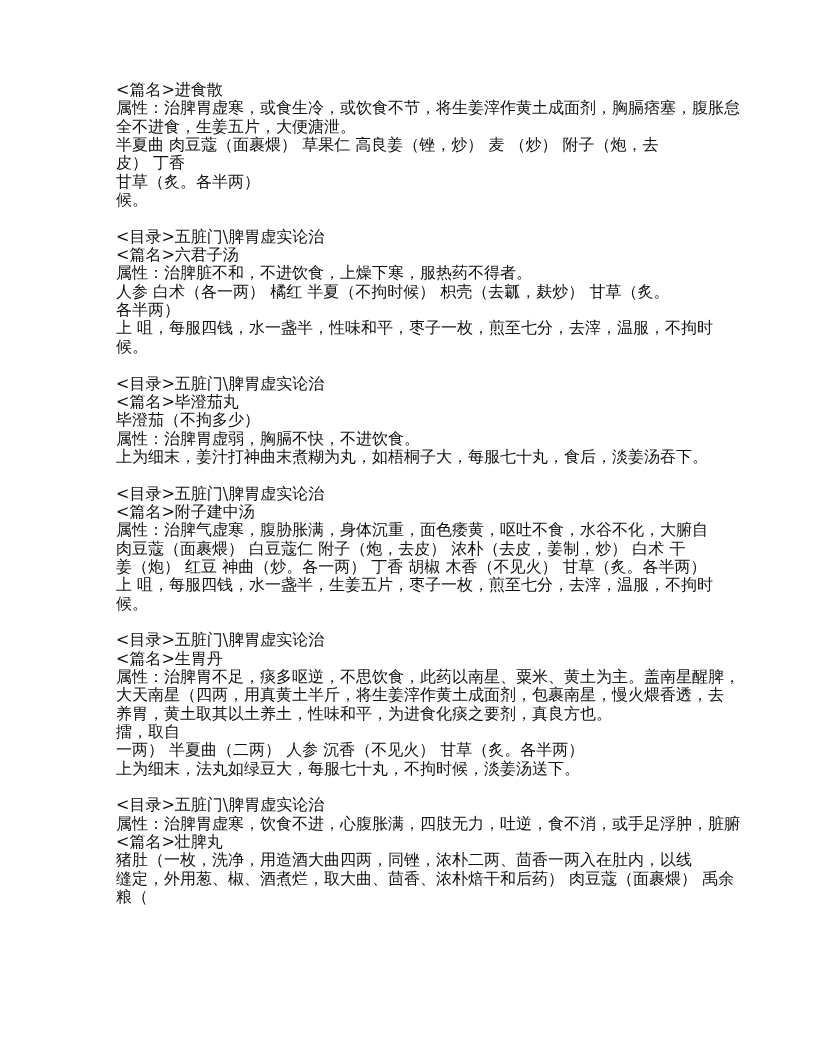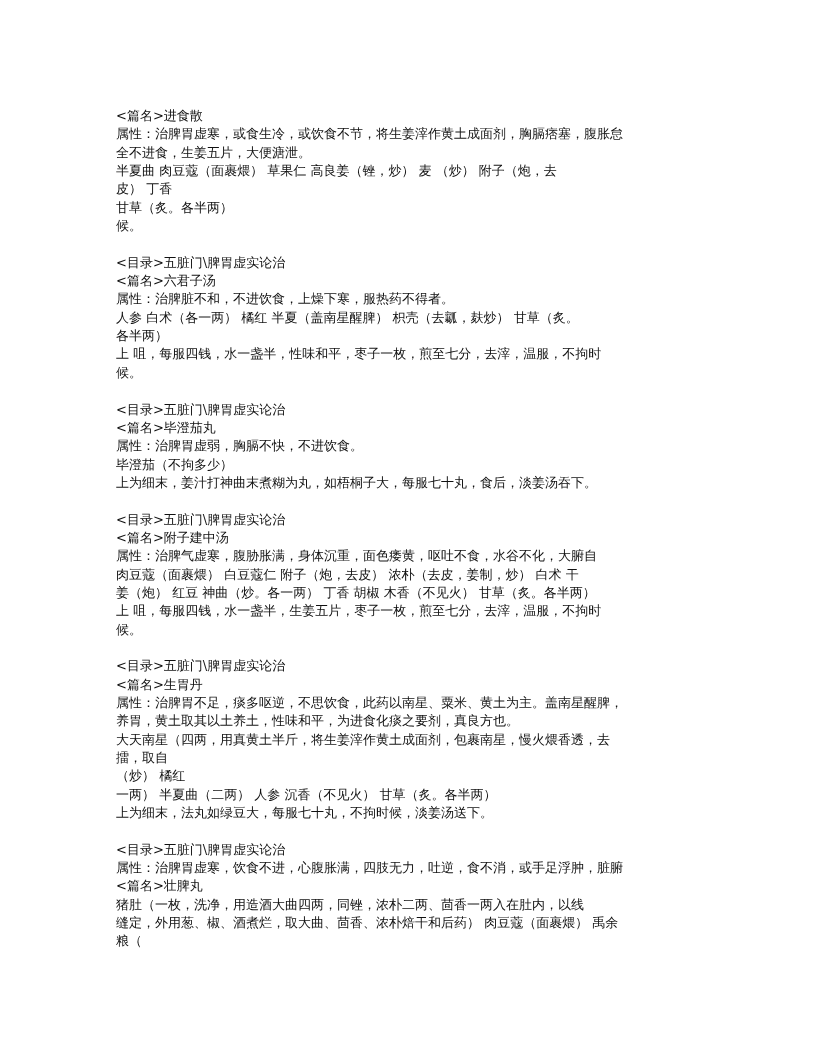--- a/index.html
+++ b/index.html
@@ -1,23 +1,23 @@
 <!DOCTYPE html>
 <html><head>
   <meta charset="utf-8">
   <style>
     html, body { margin: 0; padding: 0; background: #ffffff; }
     body { width: 816px; height: 1056px; position: relative; overflow: hidden; }
     .page {
       position: absolute;
       left: 116px;
-      top: 107px;
+      top: 81px;
       width: 600px;
       font-family: "DejaVu Serif", "Liberation Serif", serif;
-      font-size: 13px;
+      font-size: 16px;
       line-height: 18.35px;
       color: #111111;
     }
     .entry { margin: 0 0 18.35px 0; }
     .line { display: block; white-space: pre; height: 18.35px; }
   </style>
 </head>
 <body>
 
 <div class="page">
@@ -29,52 +29,51 @@
     <span class="line">半夏曲 肉豆蔻（面裹煨） 草果仁 高良姜（锉，炒） 麦 （炒） 附子（炮，去</span>
     <span class="line">皮） 丁香</span>
     <span class="line">甘草（炙。各半两）</span>
     <span class="line">候。</span>
   </div>
 
   <div class="entry">
     <span class="line">&lt;目录&gt;五脏门\脾胃虚实论治</span>
     <span class="line">&lt;篇名&gt;六君子汤</span>
     <span class="line">属性：治脾脏不和，不进饮食，上燥下寒，服热药不得者。</span>
-    <span class="line">人参 白术（各一两） 橘红 半夏（盖南星醒脾） 枳壳（去瓤，麸炒） 甘草（炙。</span>
+    <span class="line">人参 白术（各一两） 橘红 半夏（不拘时候） 枳壳（去瓤，麸炒） 甘草（炙。</span>
     <span class="line">各半两）</span>
     <span class="line">上 咀，每服四钱，水一盏半，性味和平，枣子一枚，煎至七分，去滓，温服，不拘时</span>
     <span class="line">候。</span>
   </div>
 
   <div class="entry">
     <span class="line">&lt;目录&gt;五脏门\脾胃虚实论治</span>
     <span class="line">&lt;篇名&gt;毕澄茄丸</span>
+    <span class="line">毕澄茄（不拘多少）</span>
     <span class="line">属性：治脾胃虚弱，胸膈不快，不进饮食。</span>
-    <span class="line">毕澄茄（不拘多少）</span>
     <span class="line">上为细末，姜汁打神曲末煮糊为丸，如梧桐子大，每服七十丸，食后，淡姜汤吞下。</span>
   </div>
 
   <div class="entry">
     <span class="line">&lt;目录&gt;五脏门\脾胃虚实论治</span>
     <span class="line">&lt;篇名&gt;附子建中汤</span>
     <span class="line">属性：治脾气虚寒，腹胁胀满，身体沉重，面色痿黄，呕吐不食，水谷不化，大腑自</span>
     <span class="line">肉豆蔻（面裹煨） 白豆蔻仁 附子（炮，去皮） 浓朴（去皮，姜制，炒） 白术 干</span>
     <span class="line">姜（炮） 红豆 神曲（炒。各一两） 丁香 胡椒 木香（不见火） 甘草（炙。各半两）</span>
     <span class="line">上 咀，每服四钱，水一盏半，生姜五片，枣子一枚，煎至七分，去滓，温服，不拘时</span>
     <span class="line">候。</span>
   </div>
 
   <div class="entry">
     <span class="line">&lt;目录&gt;五脏门\脾胃虚实论治</span>
     <span class="line">&lt;篇名&gt;生胃丹</span>
     <span class="line">属性：治脾胃不足，痰多呕逆，不思饮食，此药以南星、粟米、黄土为主。盖南星醒脾，</span>
+    <span class="line">大天南星（四两，用真黄土半斤，将生姜滓作黄土成面剂，包裹南星，慢火煨香透，去</span>
     <span class="line">养胃，黄土取其以土养土，性味和平，为进食化痰之要剂，真良方也。</span>
-    <span class="line">大天南星（四两，用真黄土半斤，将生姜滓作黄土成面剂，包裹南星，慢火煨香透，去</span>
     <span class="line">擂，取自</span>
-    <span class="line">（炒） 橘红</span>
     <span class="line">一两） 半夏曲（二两） 人参 沉香（不见火） 甘草（炙。各半两）</span>
     <span class="line">上为细末，法丸如绿豆大，每服七十丸，不拘时候，淡姜汤送下。</span>
   </div>
 
   <div class="entry">
     <span class="line">&lt;目录&gt;五脏门\脾胃虚实论治</span>
     <span class="line">属性：治脾胃虚寒，饮食不进，心腹胀满，四肢无力，吐逆，食不消，或手足浮肿，脏腑</span>
     <span class="line">&lt;篇名&gt;壮脾丸</span>
     <span class="line">猪肚（一枚，洗净，用造酒大曲四两，同锉，浓朴二两、茴香一两入在肚内，以线</span>
     <span class="line">缝定，外用葱、椒、酒煮烂，取大曲、茴香、浓朴焙干和后药） 肉豆蔻（面裹煨） 禹余</span>

